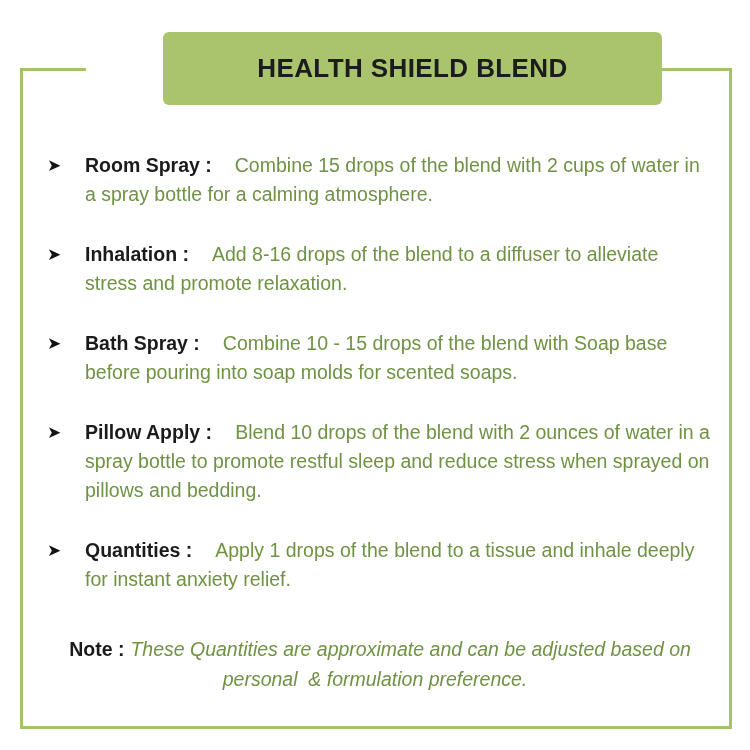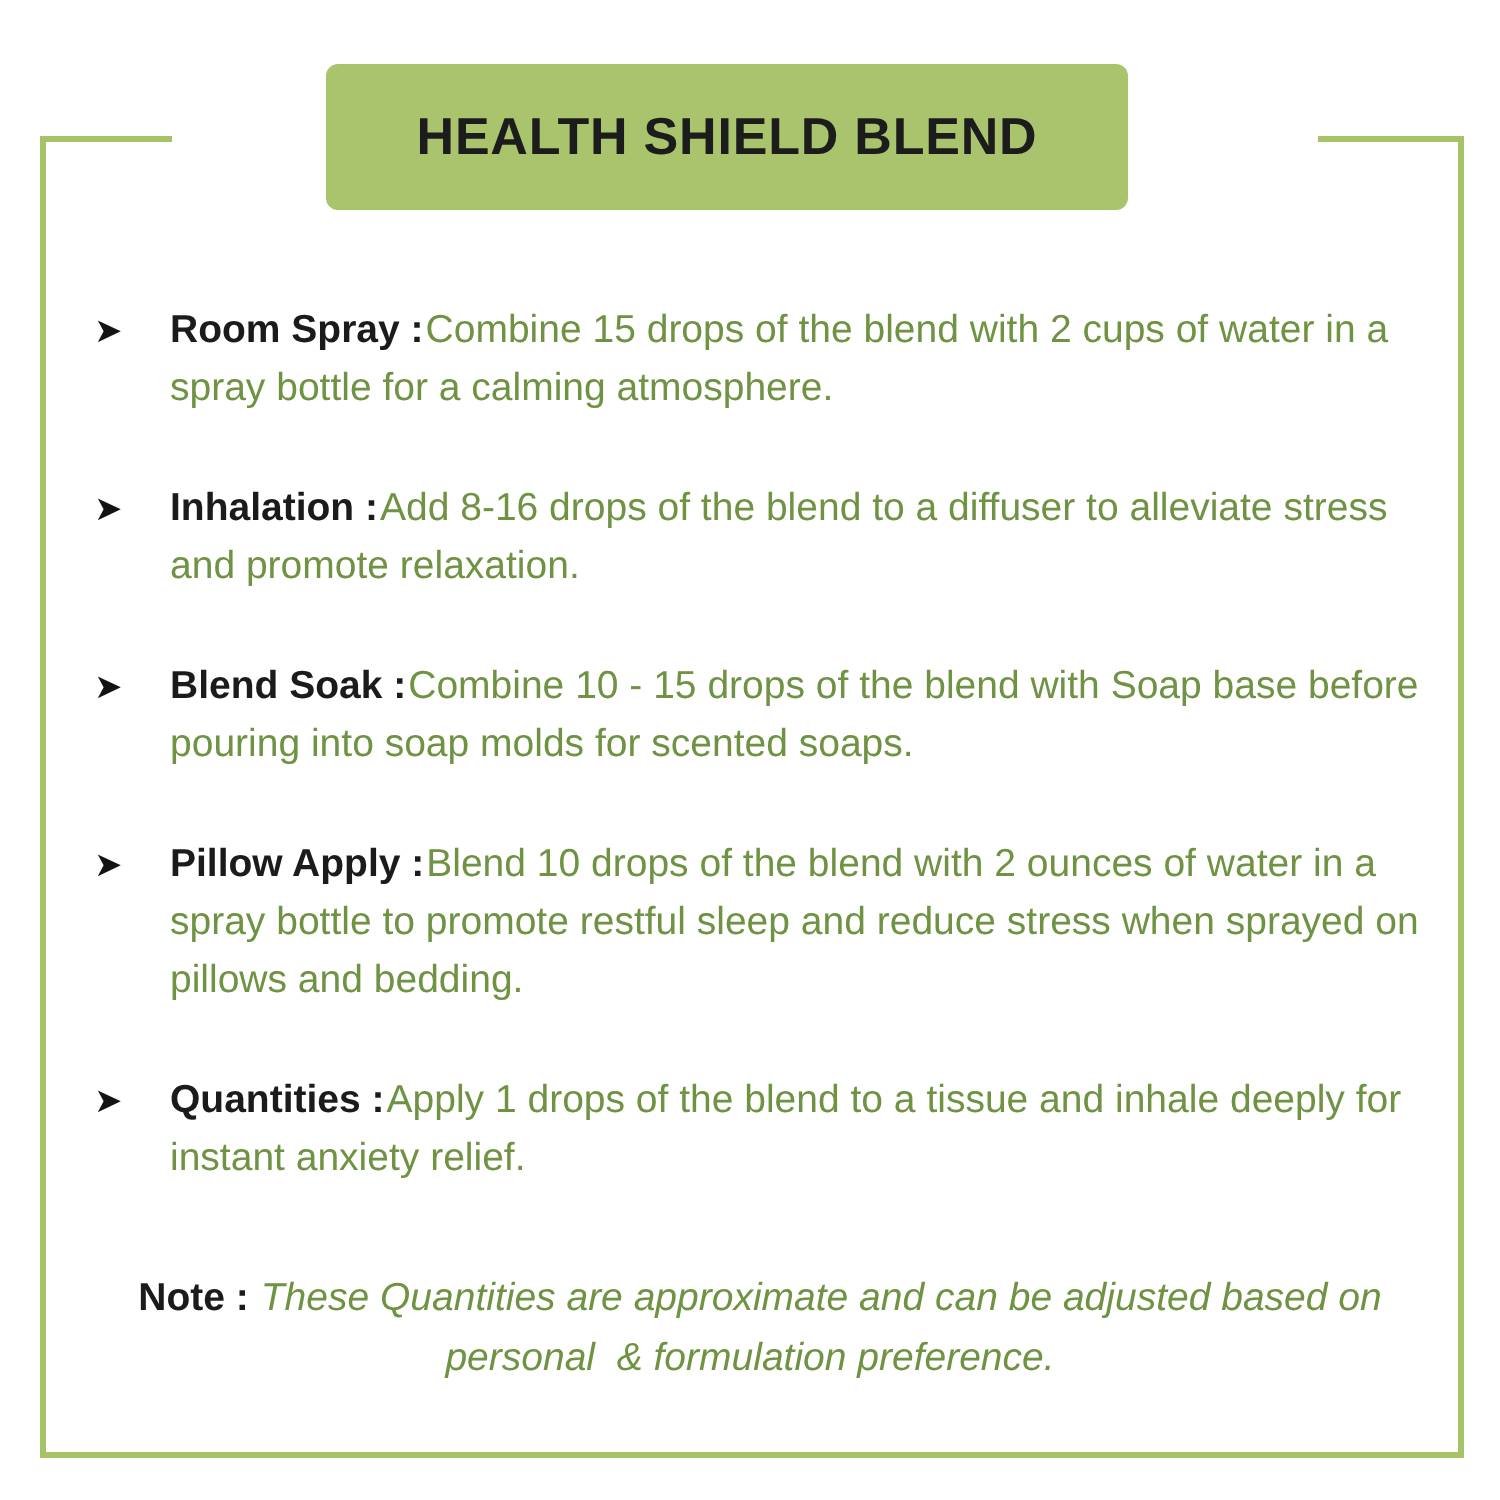--- a/index.html
+++ b/index.html
@@ -20,21 +20,21 @@
   .fl-right  { left: 729px; top: 68px;  width: 3px;   height: 661px; }
   .fl-bottom { left: 20px;  top: 726px; width: 712px; height: 3px; }
   .fl-top-l  { left: 20px;  top: 68px;  width: 66px;  height: 3px; }
   .fl-top-r  { left: 659px; top: 68px;  width: 73px;  height: 3px; }
 
   
   .header-box {
     position: absolute;
     left: 163px;
     top: 32px;
-    width: 401px;
+    width: 499px;
     height: 73px;
     background: #a9c46d;
     border-radius: 6px;
     display: flex;
     flex-direction: column;
     justify-content: center;
     align-items: center;
     color: #1c1c1c;
     font-size: 26px;
     font-weight: 700;
@@ -61,21 +61,21 @@
     flex: 0 0 38px;
     width: 38px;
     color: #131313;
     font-size: 17px;
     line-height: 29px;
   }
   .item-text { flex: 1; }
   .item-label {
     font-weight: 700;
     color: #1b1b1b;
-    margin-right: 1px;
+    margin-right: 23px;
   }
   .item-desc { color: #6f9243; }
 
   
   .note {
     position: absolute;
     left: 36px;
     top: 634px;
     width: 678px;
     text-align: center;
@@ -108,21 +108,21 @@
     <div class="item">
       <span class="bullet">➤</span>
       <div class="item-text"><span class="item-label">Room Spray :</span><span class="item-desc">Combine 15 drops of the blend with 2 cups of water in a spray bottle for a calming atmosphere.</span></div>
     </div>
     <div class="item">
       <span class="bullet">➤</span>
       <div class="item-text"><span class="item-label">Inhalation :</span><span class="item-desc">Add 8-16 drops of the blend to a diffuser to alleviate stress and promote relaxation.</span></div>
     </div>
     <div class="item">
       <span class="bullet">➤</span>
-      <div class="item-text"><span class="item-label">Blend Soak :</span><span class="item-desc">Combine 10 - 15 drops of the blend with Soap base before pouring into soap molds for scented soaps.</span></div>
+      <div class="item-text"><span class="item-label">Bath Spray :</span><span class="item-desc">Combine 10 - 15 drops of the blend with Soap base before pouring into soap molds for scented soaps.</span></div>
     </div>
     <div class="item">
       <span class="bullet">➤</span>
       <div class="item-text"><span class="item-label">Pillow Apply :</span><span class="item-desc">Blend 10 drops of the blend with 2 ounces of water in a spray bottle to promote restful sleep and reduce stress when sprayed on pillows and bedding.</span></div>
     </div>
     <div class="item">
       <span class="bullet">➤</span>
       <div class="item-text"><span class="item-label">Quantities :</span><span class="item-desc">Apply 1 drops of the blend to a tissue and inhale deeply for instant anxiety relief.</span></div>
     </div>
   </div>

